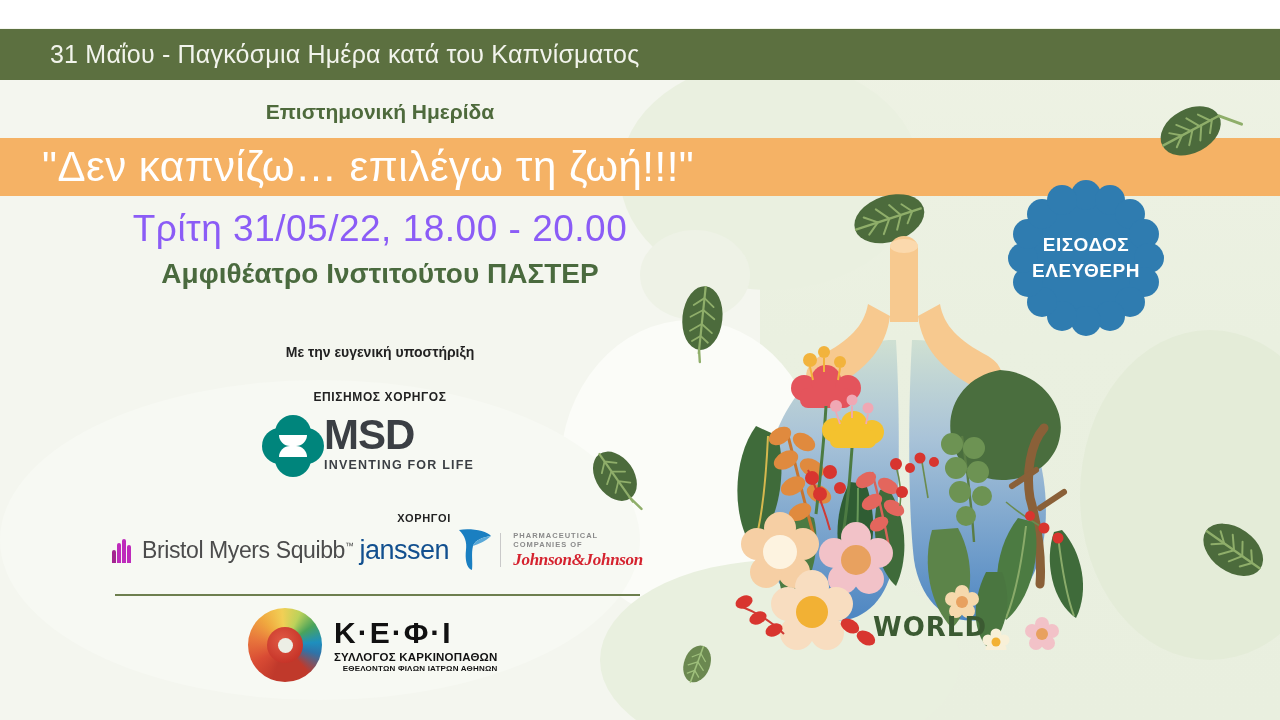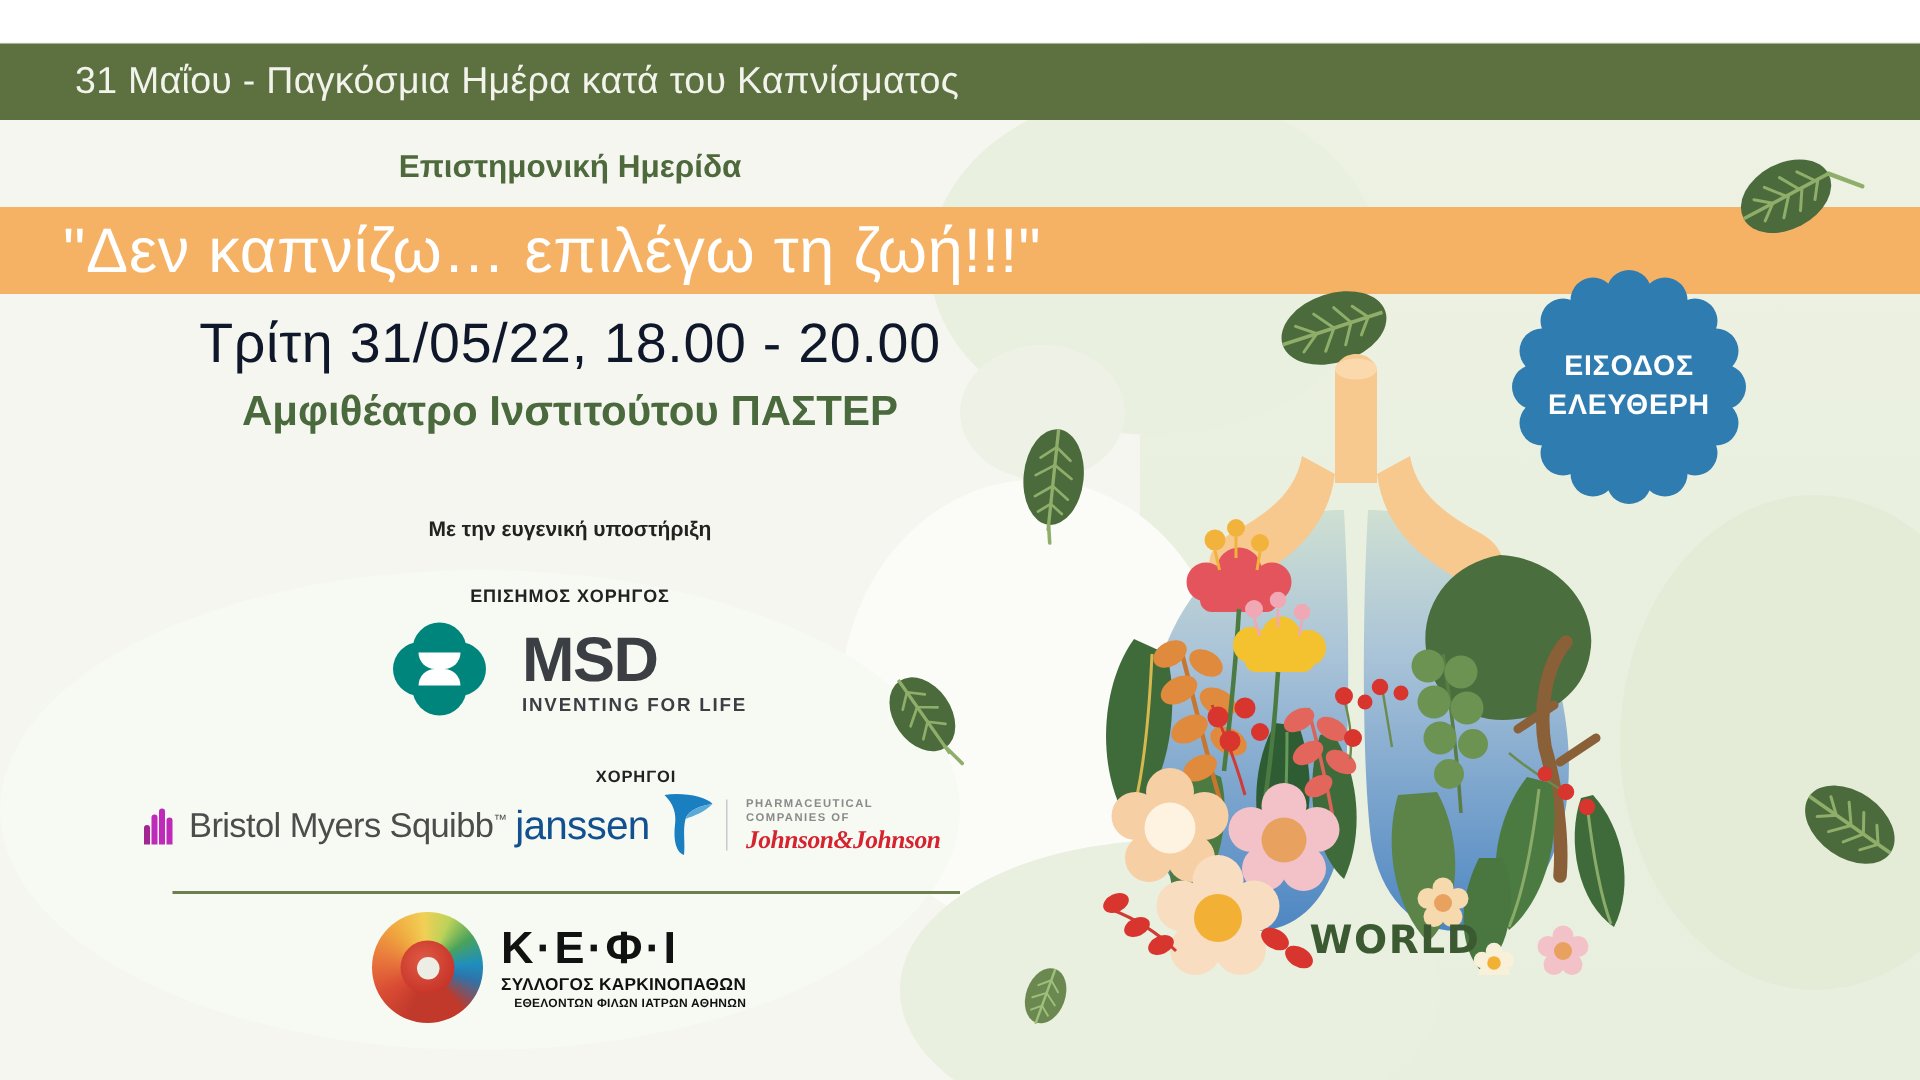--- a/index.html
+++ b/index.html
@@ -28,49 +28,49 @@
 
   .band-orange{position:absolute;left:0;top:138px;width:1280px;height:58px;
     background:#f5b265;display:flex;align-items:center;}
   .band-orange .txt{margin-left:42px;font-size:42px;color:#ffffff;font-weight:normal;
     letter-spacing:.5px;white-space:nowrap;}
 
   
   .sub-head{position:absolute;left:0;top:100px;width:760px;text-align:center;
     font-size:21px;font-weight:bold;color:#4e6a3c;}
   .date-line{position:absolute;left:0;top:208px;width:760px;text-align:center;
-    font-size:37px;color:#0f172a;letter-spacing:.5px;white-space:nowrap;}
+    font-size:37px;color:#8b5cf6;letter-spacing:.5px;white-space:nowrap;}
   .venue-line{position:absolute;left:0;top:258px;width:760px;text-align:center;
     font-size:28px;font-weight:bold;color:#4a6a3e;white-space:nowrap;}
 
   
   .support-lbl{position:absolute;left:0;top:344px;width:760px;text-align:center;
     font-size:14px;font-weight:bold;color:#222;}
   .official-lbl{position:absolute;left:0;top:390px;width:760px;text-align:center;
     font-size:12px;font-weight:bold;color:#222;letter-spacing:.6px;}
   .sponsors-lbl{position:absolute;left:0;top:512px;width:848px;text-align:center;
     font-size:11px;font-weight:bold;color:#222;letter-spacing:.6px;}
 
   
-  .msd{position:absolute;left:262px;top:415px;display:flex;align-items:flex-end;gap:24px;}
+  .msd{position:absolute;left:262px;top:415px;display:flex;align-items:flex-start;gap:0;}
   .msd-mark{position:relative;width:62px;height:62px;}
   .msd-mark .c{position:absolute;width:36px;height:36px;border-radius:50%;background:#00857c;}
   .msd-mark .c1{left:0;top:13px;}
   .msd-mark .c2{left:26px;top:13px;}
   .msd-mark .c3{left:13px;top:0;}
   .msd-mark .c4{left:13px;top:26px;}
   .msd-mark .hg{position:absolute;left:17px;top:20px;width:28px;height:22px;}
   .msd-mark .hg i{position:absolute;display:block;left:0;width:28px;height:11px;background:#fff;}
   .msd-mark .hg i.t{top:0;border-radius:0 0 14px 14px;}
   .msd-mark .hg i.b{top:11px;border-radius:14px 14px 0 0;}
   .msd-txt .m{font-size:42px;font-weight:bold;color:#3b3f44;line-height:.95;letter-spacing:-1px;}
   .msd-txt .s{font-size:12.5px;font-weight:bold;color:#3b3f44;letter-spacing:1.2px;margin-top:3px;}
 
   
-  .logo-row{position:absolute;left:96px;top:528px;width:540px;height:44px;
+  .logo-row{position:absolute;left:112px;top:528px;width:540px;height:44px;
     display:flex;align-items:center;}
   .bms{display:flex;align-items:center;gap:8px;}
   .bms-mark{position:relative;width:22px;height:26px;}
   .bms-mark span{position:absolute;bottom:0;width:4px;background:#be2bbb;border-radius:2px 2px 0 0;}
   .bms-mark span:nth-child(1){left:0;height:13px;background:#a3258f;}
   .bms-mark span:nth-child(2){left:5px;height:20px;}
   .bms-mark span:nth-child(3){left:10px;height:24px;}
   .bms-mark span:nth-child(4){left:15px;height:18px;}
   .bms-txt{font-size:23px;color:#4c4c4c;letter-spacing:-.4px;white-space:nowrap;}
   .bms-tm{font-size:9px;vertical-align:super;color:#4c4c4c;}

